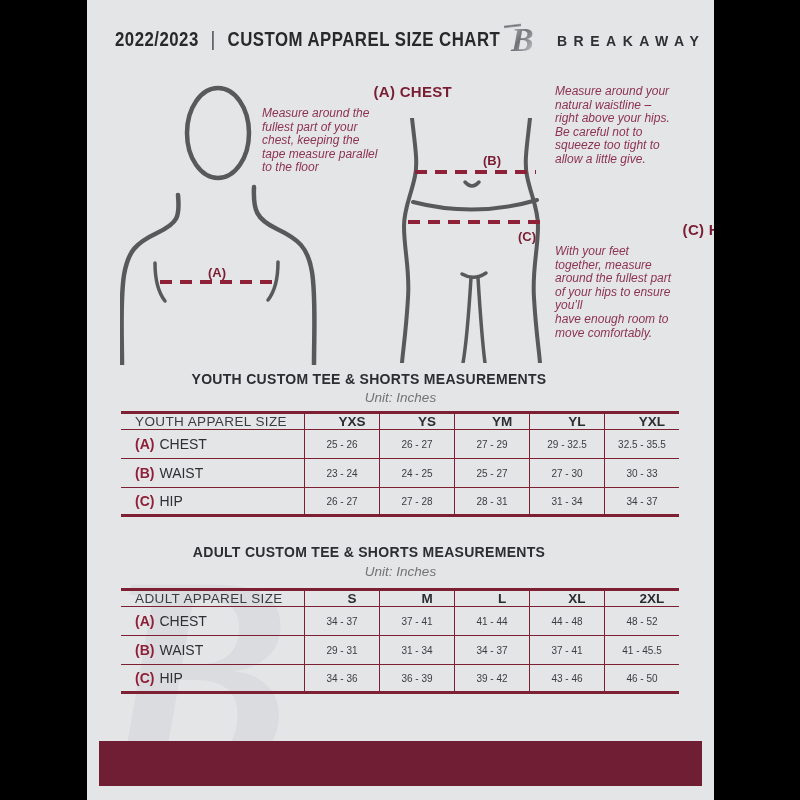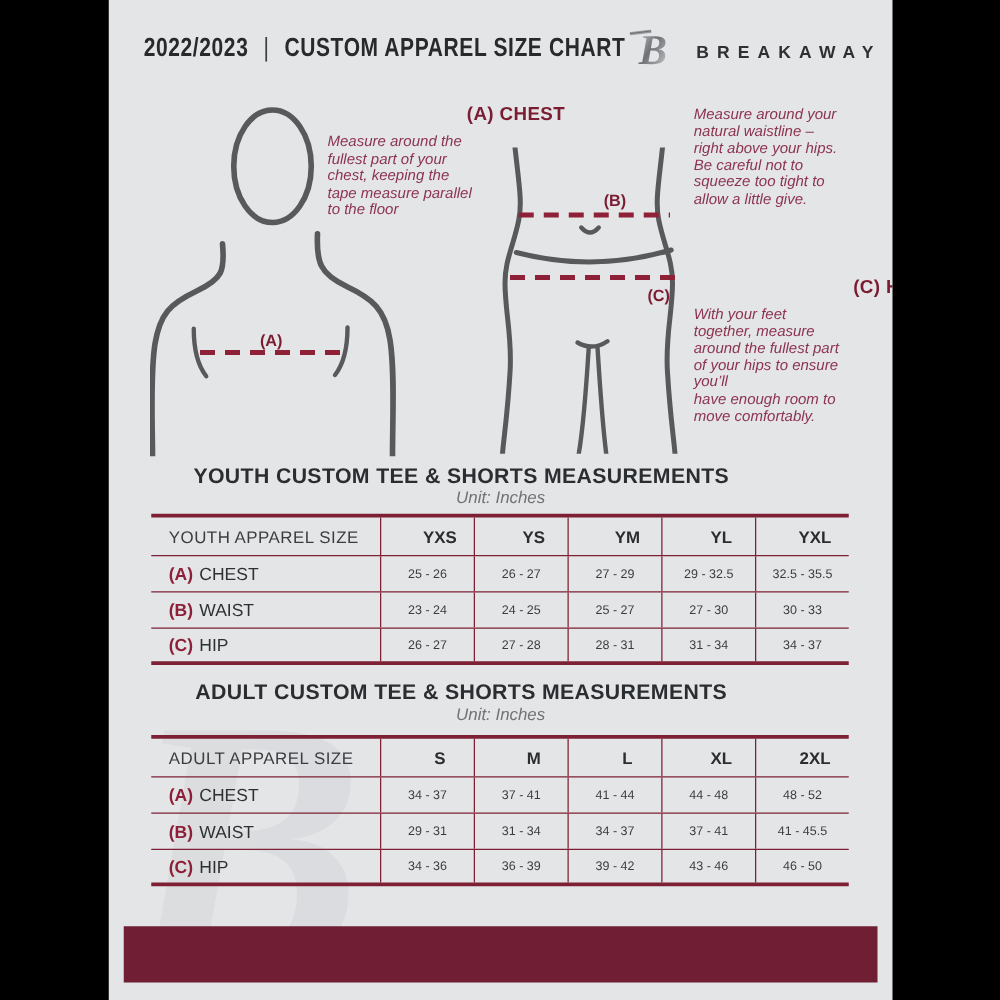--- a/index.html
+++ b/index.html
@@ -20,27 +20,27 @@
 
   
   .instr{width:190px;}
   .instr h3{margin:0 0 7px 0;font-size:15px;font-weight:bold;color:#7a1d33;letter-spacing:.3px;text-align:right;}
   .instr p{margin:0;font-size:12px;font-style:italic;color:#8c3350;line-height:13.6px;white-space:pre-line;}
   .instr-a{left:175px;top:83px;}
   .instr-b{left:468px;top:85px;}
   .instr-c{left:468px;top:221px;}
 
   
-  .sec-title{left:0;width:564px;text-align:center;font-size:17px;font-weight:bold;color:#2b2e31;letter-spacing:.3px;}
+  .sec-title{left:0;width:564px;text-align:center;font-size:14px;font-weight:bold;color:#2b2e31;letter-spacing:.3px;}
   .sec-unit{left:0;width:627px;text-align:center;font-size:13.5px;font-style:italic;font-weight:500;color:#737373;}
 
   
   .size-table{left:34px;width:558px;border-top:3px solid #7d2034;background:transparent;}
   .t-row{display:grid;grid-template-columns:183px repeat(5,1fr);height:29px;border-bottom:1.5px solid #7d2034;box-sizing:border-box;}
-  .t-row.t-header{height:31px;}
+  .t-row.t-header{height:16px;}
   .t-row:last-child{border-bottom-width:3px;}
   .t-cell{display:flex;align-items:center;justify-content:center;font-size:10px;color:#3a3d40;box-sizing:border-box;}
   .t-cell + .t-cell{border-left:1.5px solid #7d2034;}
   .t-cell.t-left{justify-content:flex-start;padding-left:14px;}
   .t-cell.t-size-head{font-weight:bold;font-size:13.5px;color:#2b2e30;padding-left:20px;}
   .t-cell.t-label-head{font-size:13.5px;letter-spacing:.4px;color:#3a3d40;}
   .t-cell.t-rowlabel{font-size:14px;color:#2e3133;}
   .pfx{color:#8e1f38;font-weight:bold;margin-right:5px;}
 
   

